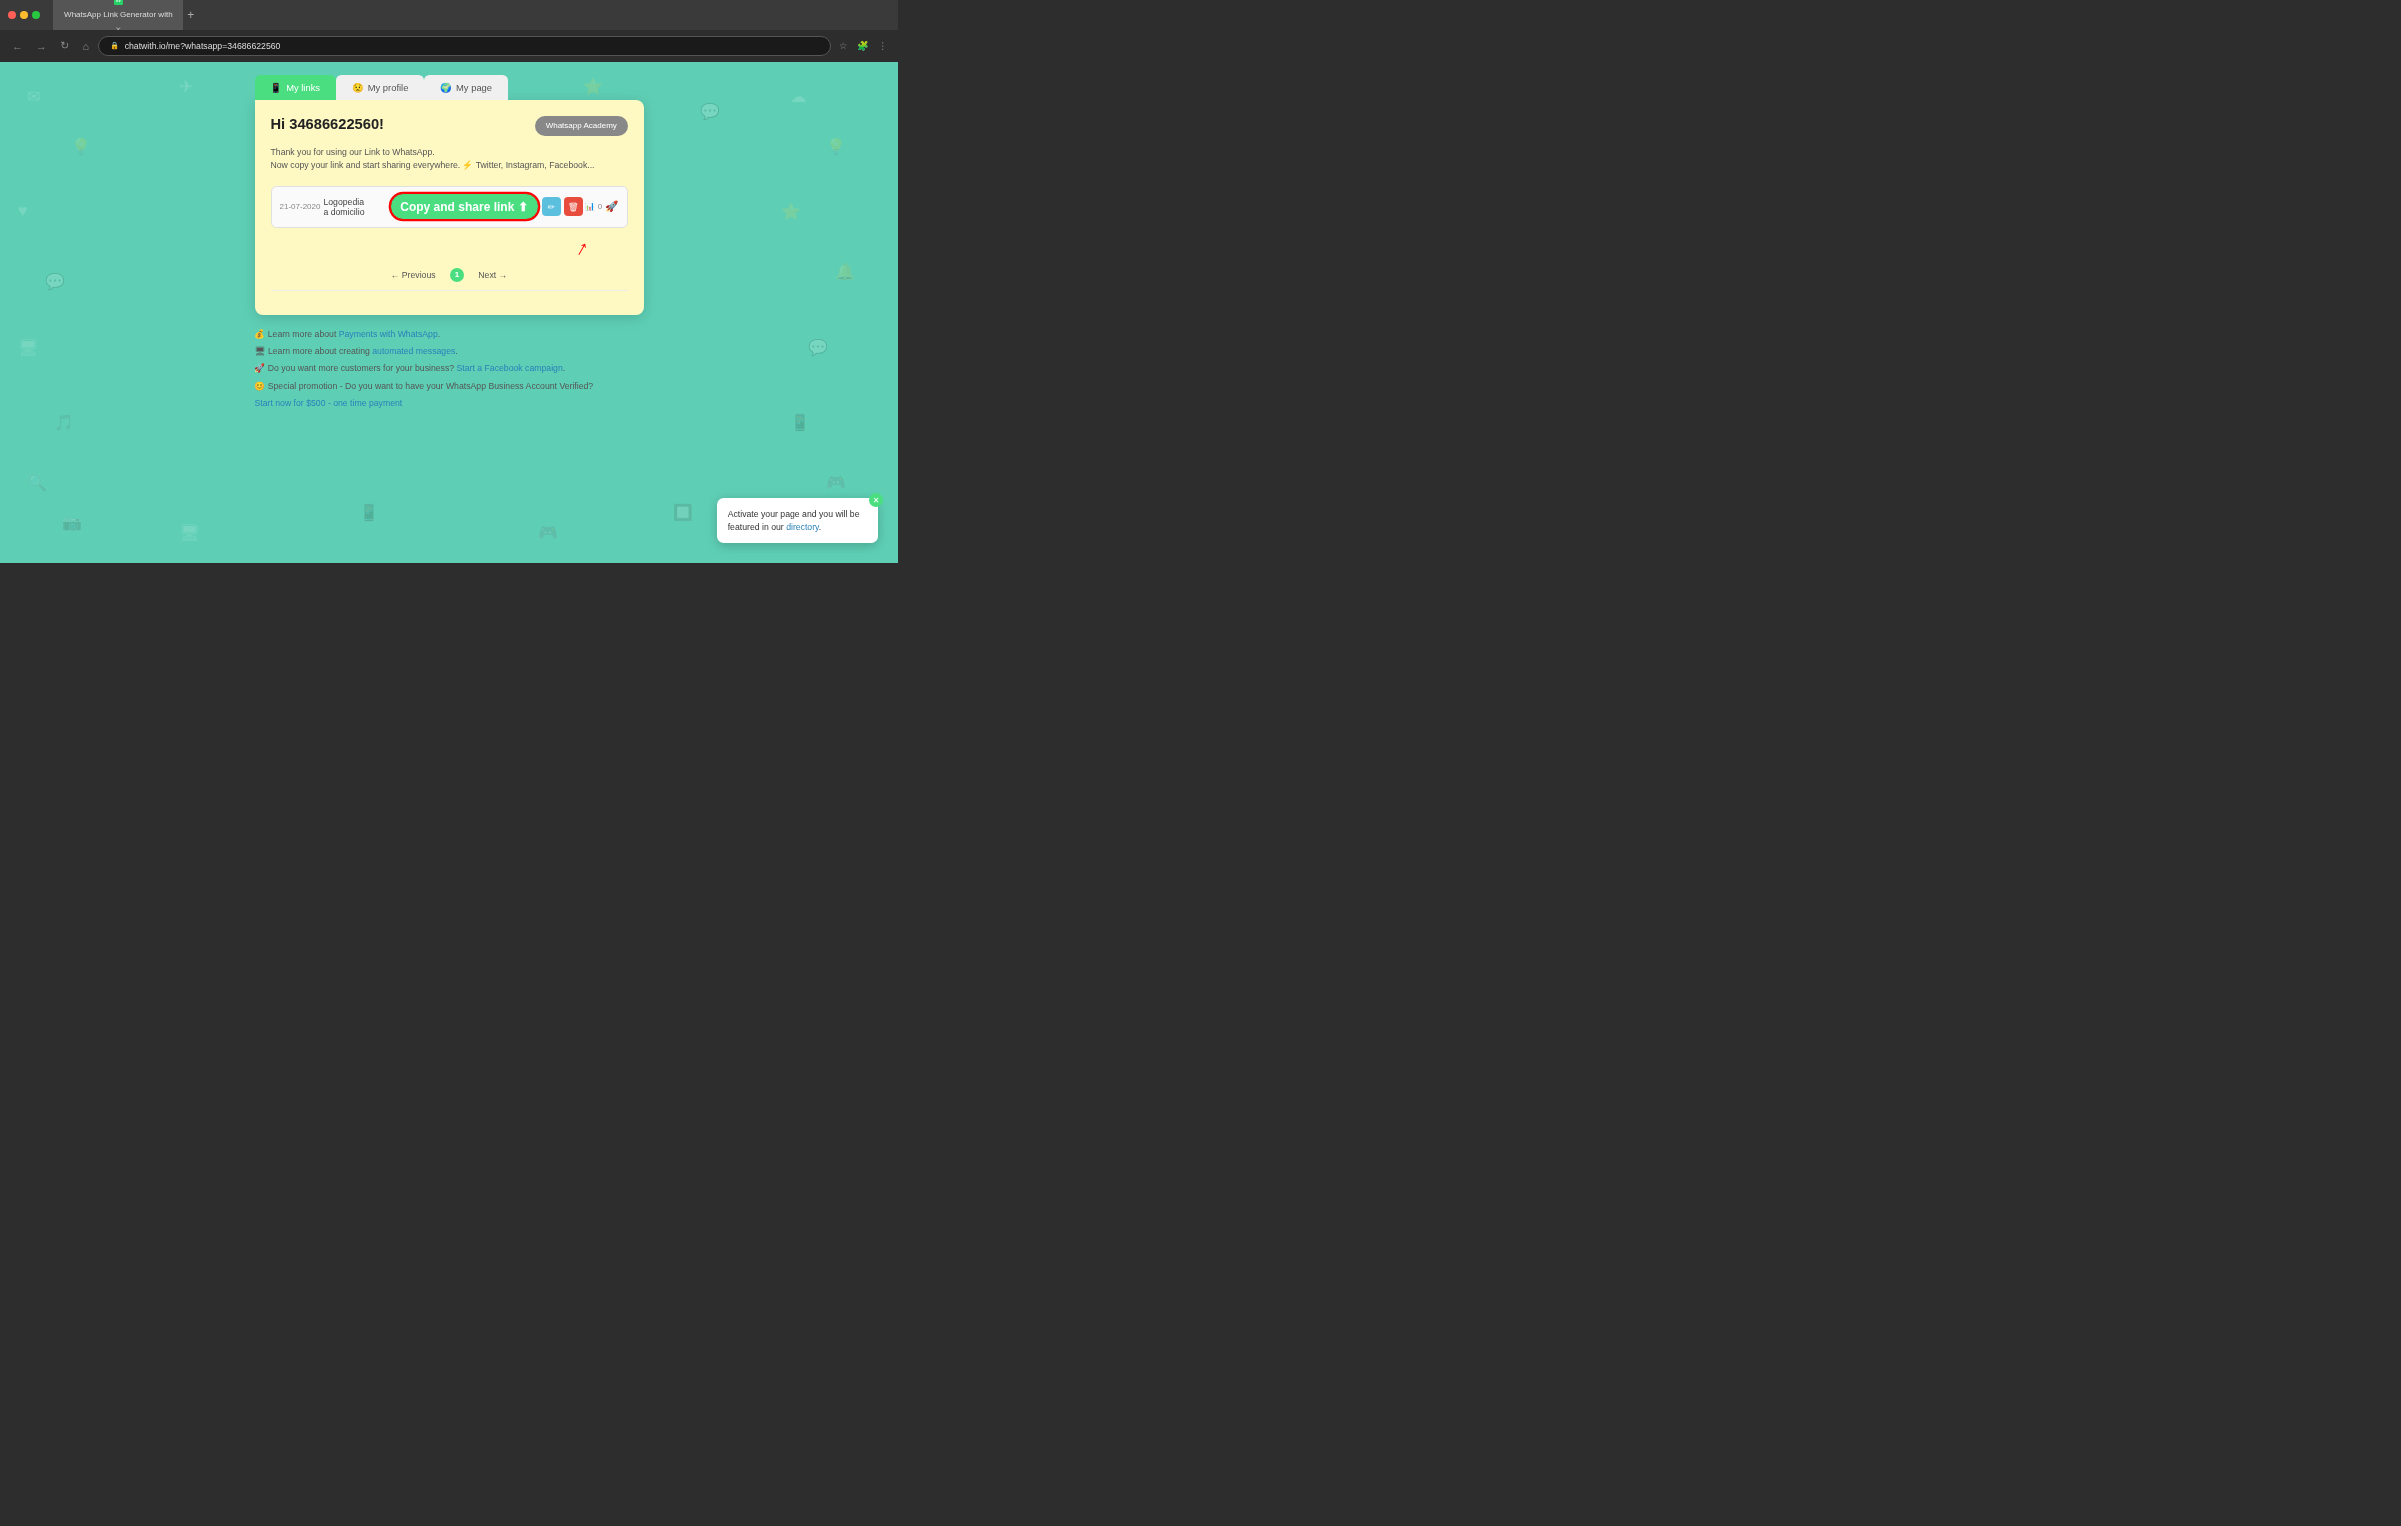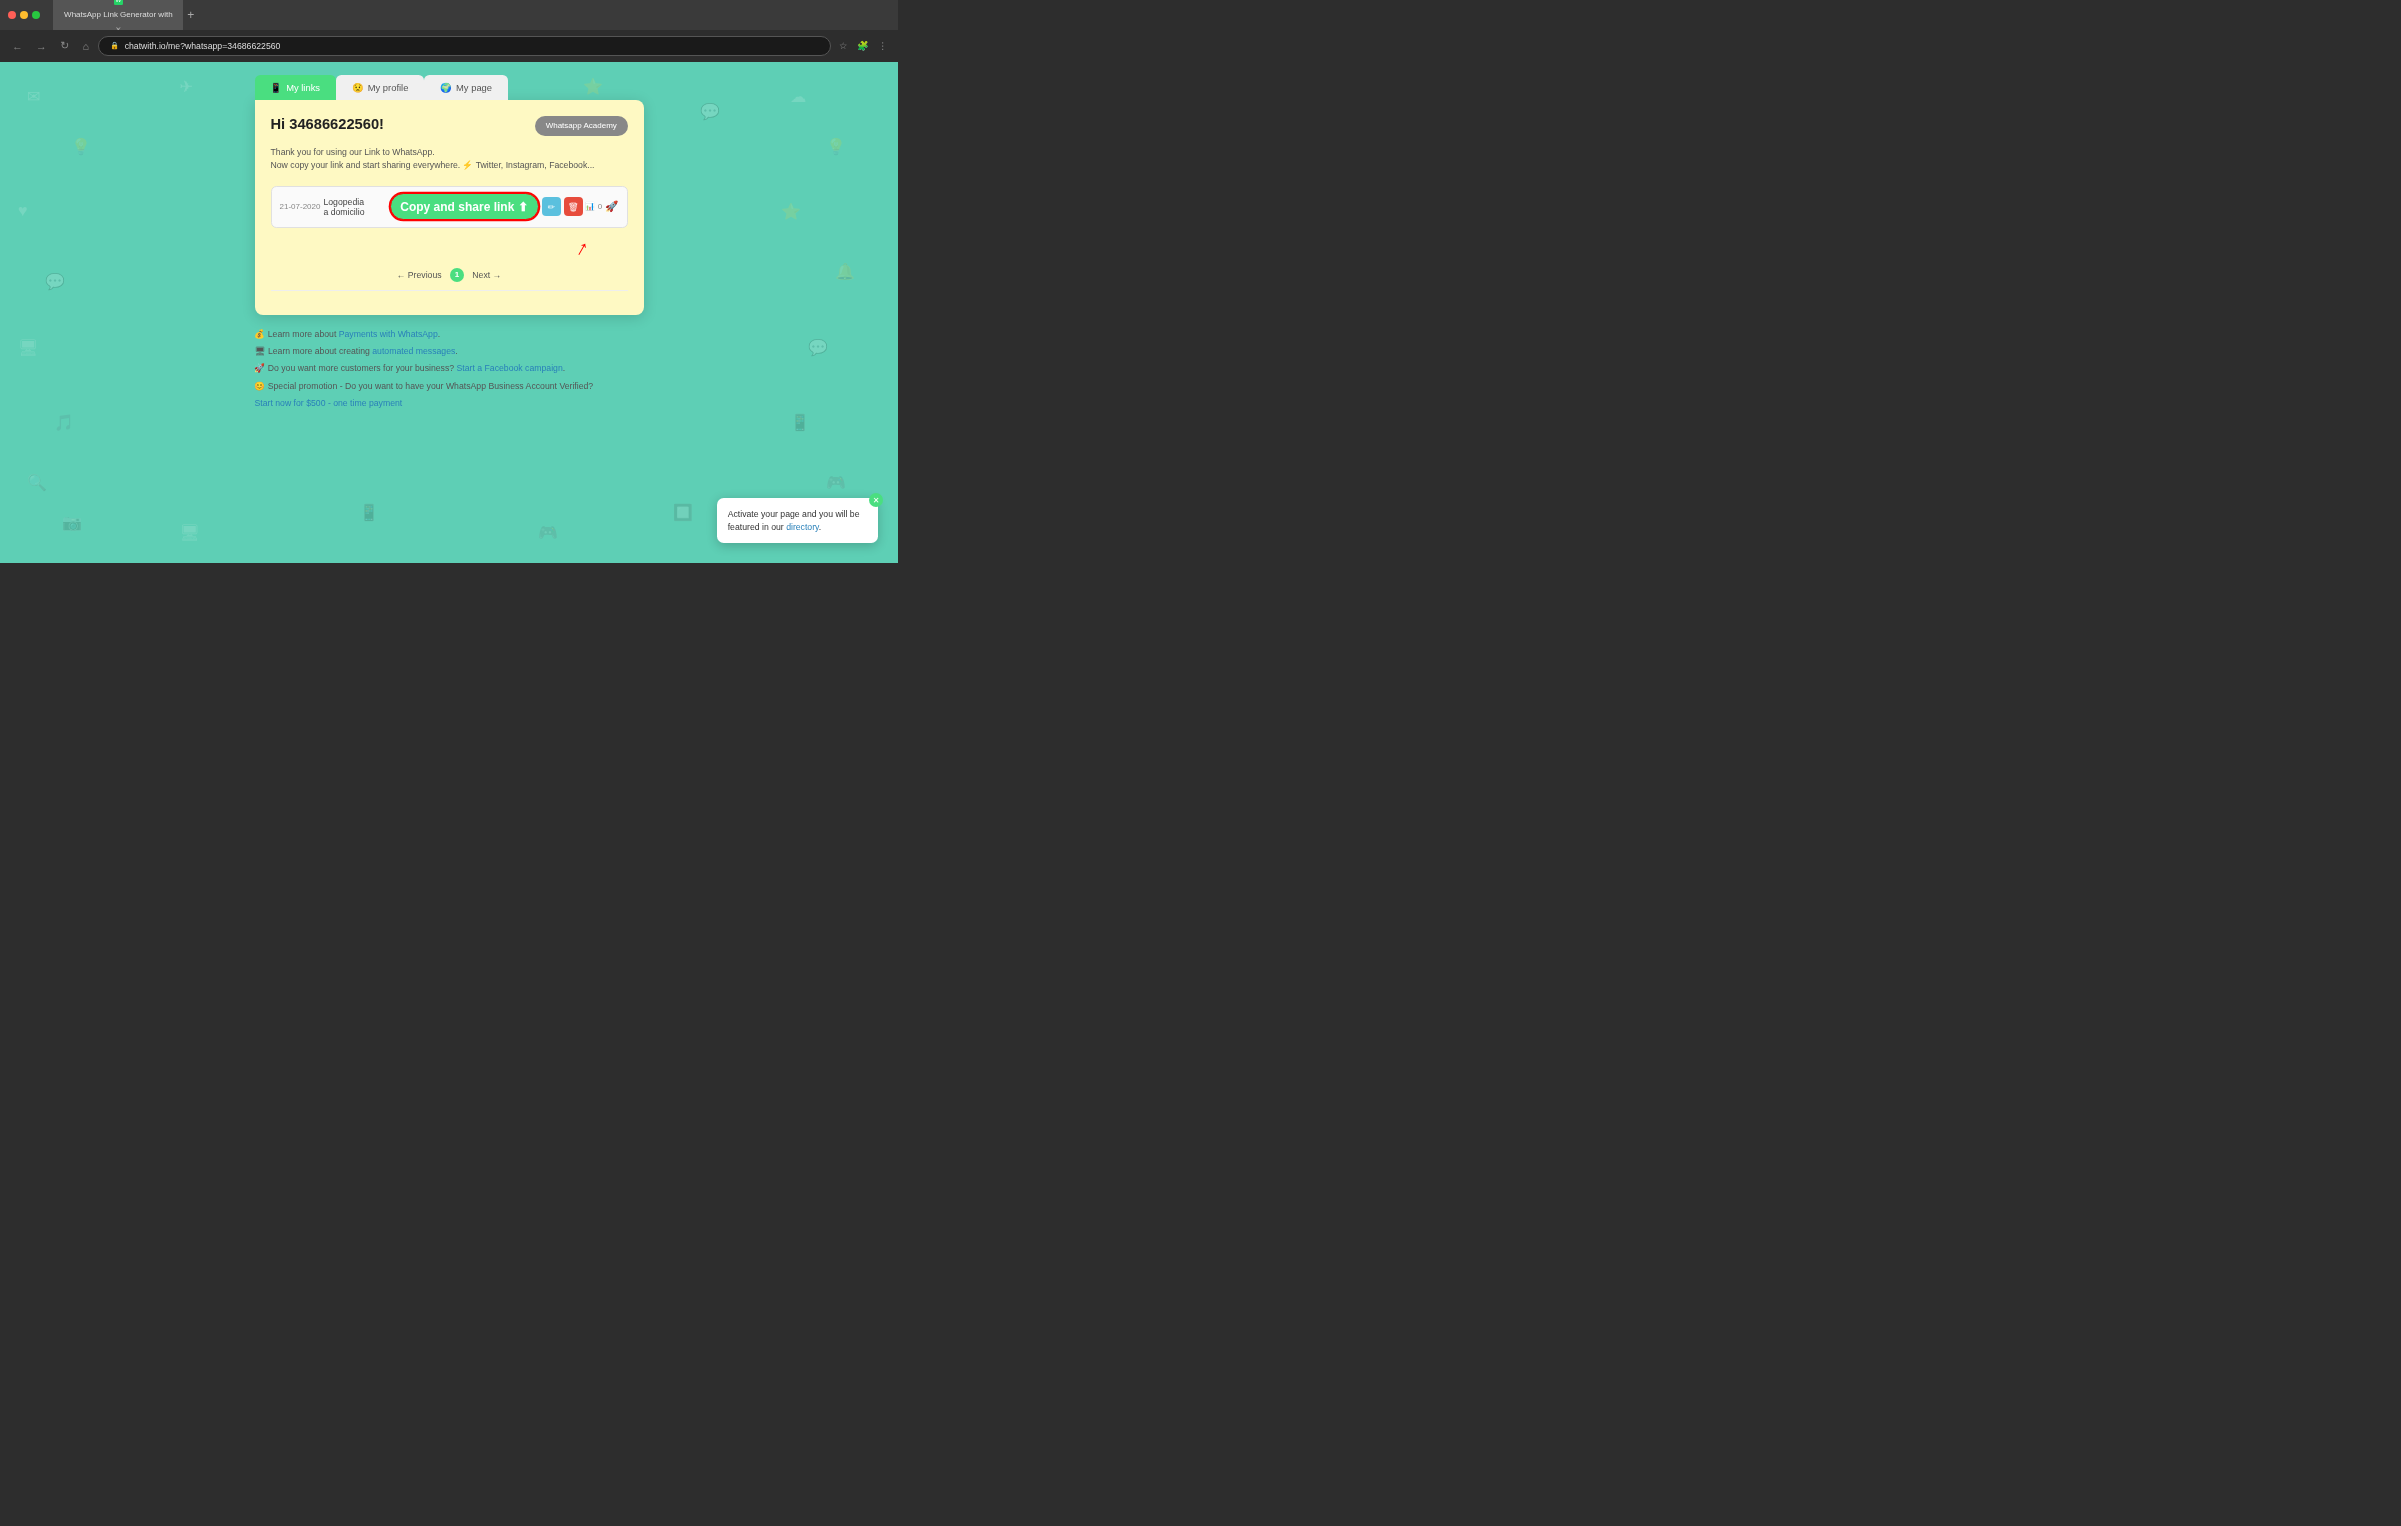--- a/index.html
+++ b/index.html
@@ -56,21 +56,21 @@
     .edit-btn { background: #5bc0de; color: white; border: none; border-radius: 4px; width: 19px; height: 19px; cursor: pointer; font-size: 8.7px; display: flex; align-items: center; justify-content: center; }
     .delete-btn { background: #e74c3c; color: white; border: none; border-radius: 4px; width: 19px; height: 19px; cursor: pointer; font-size: 8.7px; display: flex; align-items: center; justify-content: center; }
     .stats-badge { display: flex; align-items: center; gap: 2px; color: #888; font-size: 8px; }
     .rocket-btn { background: none; border: none; font-size: 10.7px; cursor: pointer; }
 
     
     .arrow-container { display: flex; justify-content: flex-end; padding-right: 40px; }
     .red-arrow { color: red; font-size: 19px; transform: rotate(20deg); }
 
     
-    .pagination { display: flex; align-items: center; justify-content: center; gap: 8px; margin: 6.7px 0; font-size: 8.7px; color: #666; }
+    .pagination { display: flex; align-items: center; justify-content: center; gap: 14px; margin: 6.7px 0; font-size: 8.7px; color: #666; }
     .page-num { background: #4ade80; color: white; border-radius: 50%; width: 14.7px; height: 14.7px; display: flex; align-items: center; justify-content: center; font-size: 8px; font-weight: 700; }
     .page-nav { background: none; border: none; color: #555; cursor: pointer; font-size: 8.7px; }
 
     .divider { height: 0.7px; background: #eee; margin: 8px 0; }
 
     
     .create-section { padding-top: 2.7px; }
     .create-text { font-size: 8.7px; color: #555; line-height: 1.6; margin-bottom: 8px; }
     .create-label { font-size: 8.7px; color: #555; margin-bottom: 5.4px; font-weight: 500; }
     .phone-input { width: 100%; border: 0.7px solid #ddd; border-radius: 4px; padding: 6.7px 9.4px; font-size: 9.4px; color: #444; outline: none; margin-bottom: 9.4px; }

